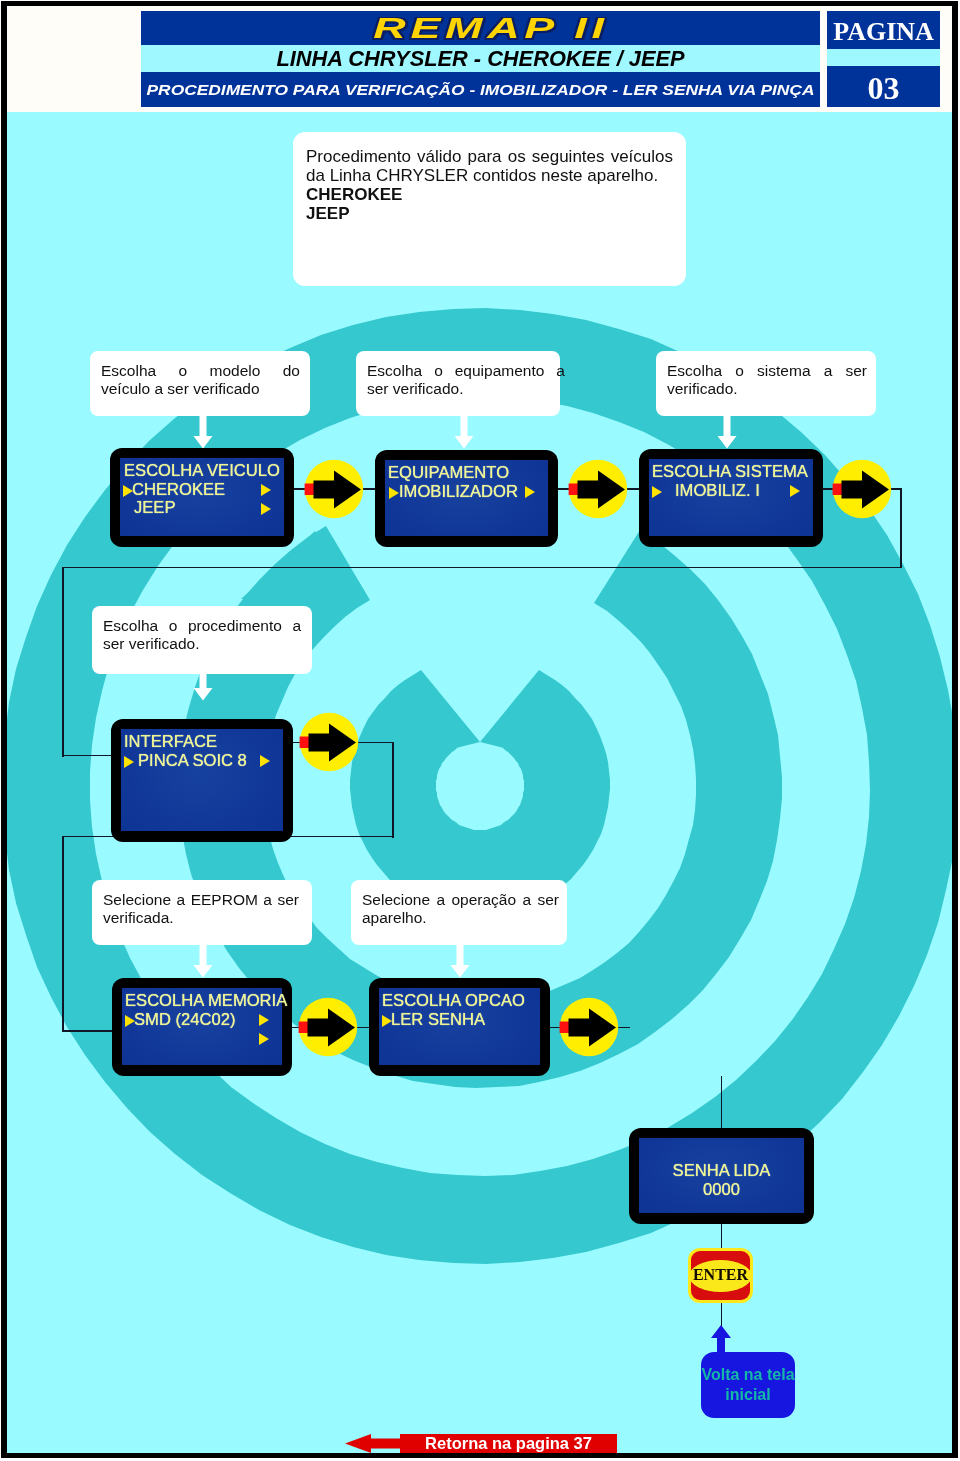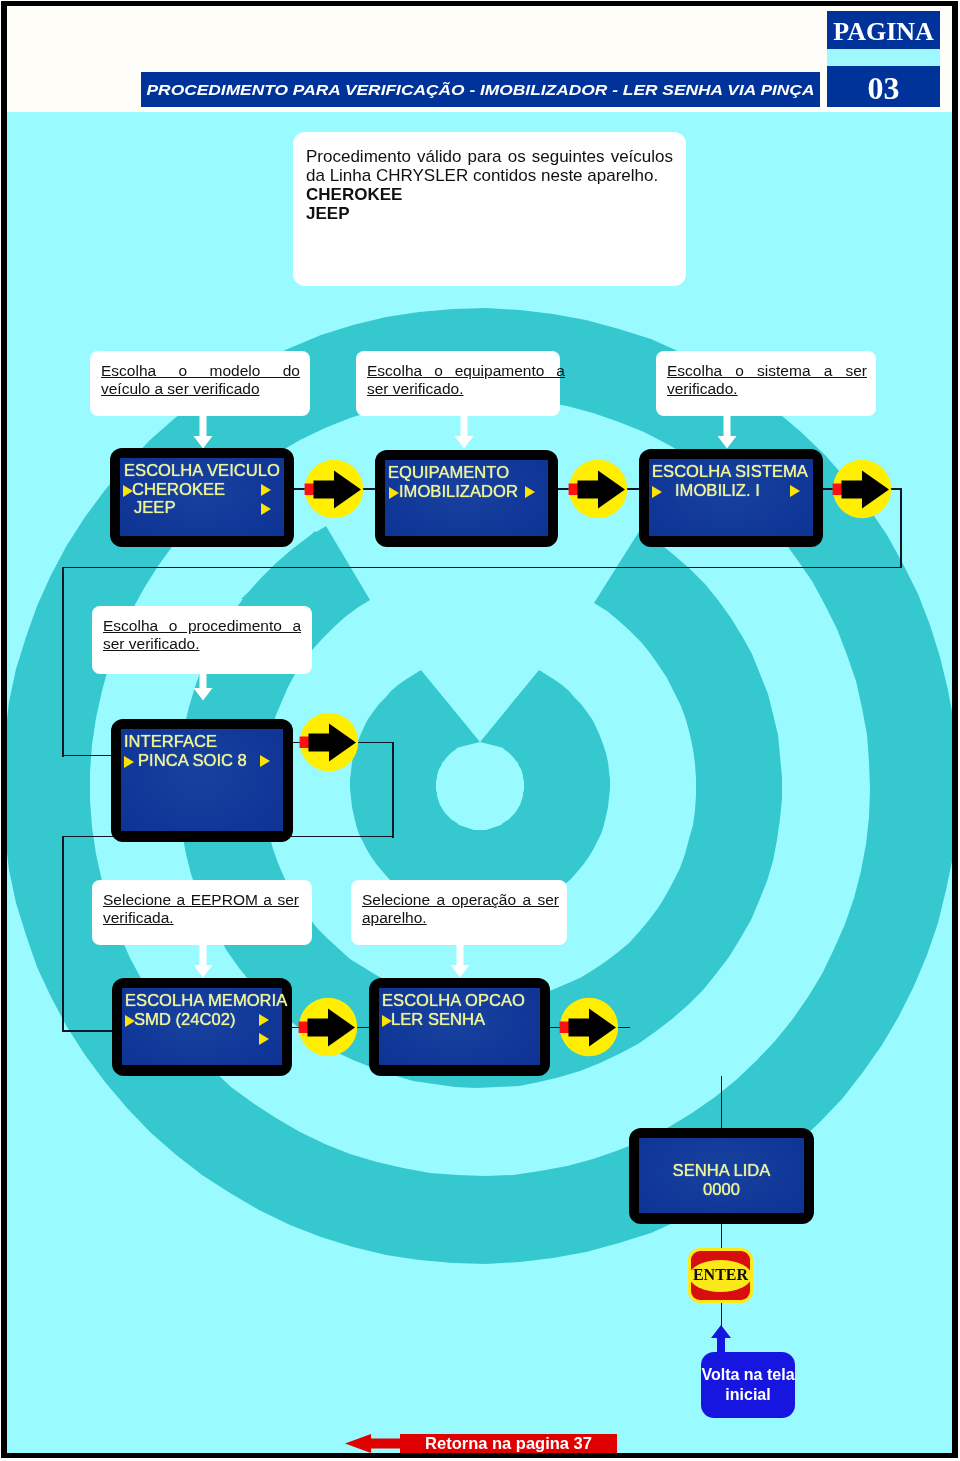--- a/index.html
+++ b/index.html
@@ -36,21 +36,21 @@
   
   .body{position:absolute;left:7px;top:112px;width:945px;height:1341px;background:#99fbff;overflow:hidden;}
   .bgsvg{position:absolute;left:-7px;top:-112px;width:960px;height:1461px;}
   .fg{position:absolute;left:0;top:0;width:960px;height:1461px;}
 
   .intro{position:absolute;left:293px;top:132px;width:393px;height:154px;background:#fff;border-radius:12px;}
   .intro .l{position:absolute;left:13px;font-size:17px;line-height:19px;white-space:nowrap;color:#111;}
   .intro .j{white-space:normal;text-align:justify;text-align-last:justify;width:367px;}
 
   .callout{position:absolute;background:#fff;border-radius:8px;}
-  .callout .l{position:absolute;left:11px;font-size:15.5px;line-height:18px;white-space:nowrap;color:#111;text-decoration:underline;}
+  .callout .l{position:absolute;left:11px;font-size:15.5px;line-height:18px;white-space:nowrap;color:#111;}
   .callout .j{white-space:normal;text-align:justify;text-align-last:justify;}
 
   .screen{position:absolute;background:#000;border-radius:12px;}
   .lcd{position:absolute;left:10px;top:10px;right:10px;bottom:11px;
       background:radial-gradient(ellipse 130% 160% at 48% 42%,#17419f 0%,#0c3193 60%,#002d8d 100%);}
   .st{position:absolute;color:#eef58e;font-size:16.6px;white-space:nowrap;line-height:16px;
       text-shadow:0 0 1px #ffffd8;}
   .st.ctr{left:0;right:0;text-align:center;}
   .tri{position:absolute;width:0;height:0;border-top:6.8px solid transparent;border-bottom:6.8px solid transparent;border-left:10.5px solid #ffe300;}
 
@@ -58,35 +58,41 @@
   .dart{position:absolute;}
   .dwn{position:absolute;}
 
   .enterbtn{position:absolute;left:688px;top:1248px;width:65px;height:55px;background:#ffe81a;border-radius:12px;}
   .enterbtn .red{position:absolute;left:3px;top:3px;right:3px;bottom:3px;background:#d80d0d;border-radius:9px;overflow:hidden;}
   .enterbtn .lens{position:absolute;left:-2px;top:9px;width:63px;height:32px;background:#fbe81a;border-radius:50%;}
   .enterbtn .lbl{position:absolute;left:0;right:0;top:19px;text-align:center;font-family:"Liberation Serif",serif;
       font-weight:bold;font-size:16px;color:#140e00;letter-spacing:0px;line-height:16px;}
 
   .volta{position:absolute;left:701px;top:1352px;width:94px;height:66px;background:#1616e0;border-radius:13px;}
-  .volta div{position:absolute;left:-4px;right:-4px;color:#ffffff;font-weight:bold;font-size:16px;text-align:center;
+  .volta div{position:absolute;left:-4px;right:-4px;color:#14b8a6;font-weight:bold;font-size:16px;text-align:center;
       line-height:19px;white-space:nowrap;}
 
   .footer{position:absolute;left:345px;top:1434px;width:272px;height:19px;}
   .footer .lbl{position:absolute;left:55px;top:0;right:0;height:19px;background:#e00000;color:#fff;font-weight:bold;font-size:16.5px;
       text-align:center;line-height:19px;}
 
 </style>
 </head>
 <body>
 
 <div class="page">
  <div class="frame"></div>
  <div class="sheet"></div>
  <div class="hdr-main">
+  <div class="hb hdr-b1">
+        <div class="remap">REMAP II</div>
+      </div>
+  <div class="hb hdr-b2">
+        <div class="hline1">LINHA CHRYSLER - CHEROKEE / JEEP</div>
+      </div>
   <div class="hb hdr-b3">
         <div class="hline2">PROCEDIMENTO PARA VERIFICAÇÃO -  IMOBILIZADOR - LER SENHA VIA PINÇA</div>
       </div>
  </div>
  <div class="hdr-pg">
   <div class="pg-b1">PAGINA</div>
   <div class="pg-gap"></div>
   <div class="pg-b2">03</div>
  </div>
  <div class="body">

